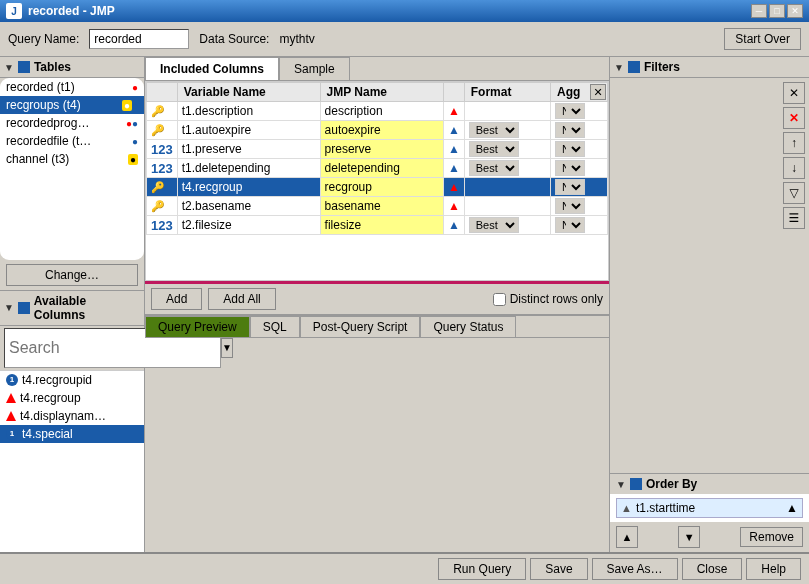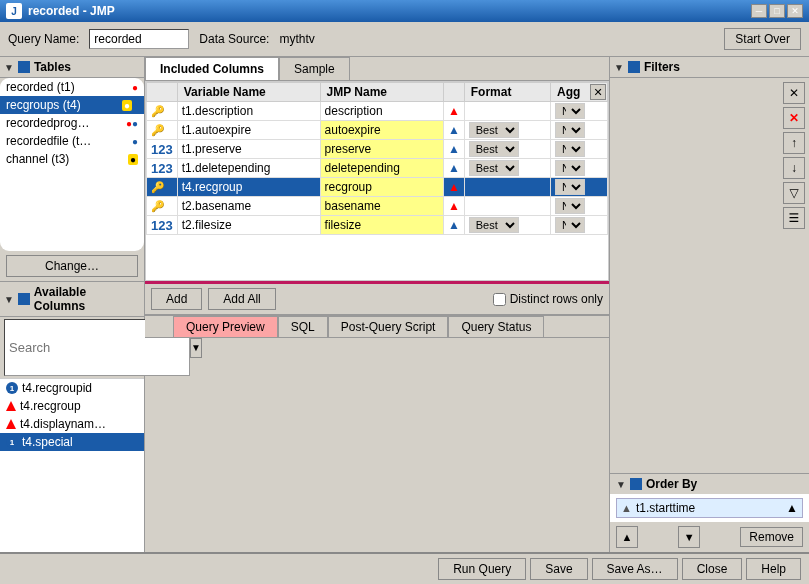--- a/index.html
+++ b/index.html
@@ -59,21 +59,21 @@
     .table-item-text { flex: 1; }
     .table-badge { font-size: 10px; background: #ffd700; border-radius: 2px; padding: 0 2px; margin-left: 2px; }
     .table-badge-red { font-size: 10px; color: red; }
     .table-badge-blue { font-size: 10px; color: #1a5ba8; }
 
     .change-btn { margin: 4px 6px; padding: 3px 8px; background: #d4d0c8; border: 1px solid #888; font-size: 12px; cursor: pointer; width: calc(100% - 12px); }
 
     
     .avail-header { display: flex; align-items: center; gap: 4px; background: #d4d0c8; padding: 3px 4px; border-top: 1px solid #999; border-bottom: 1px solid #999; font-weight: bold; }
     .search-row { display: flex; align-items: center; padding: 2px 4px; background: #d4d0c8; border-bottom: 1px solid #ccc; }
-    .search-input { flex: 1; border: 1px inset #999; background: white; padding: 20px 4px; font-size: 13px; }
+    .search-input { flex: 1; border: 1px inset #999; background: white; padding: 10px 4px; font-size: 16px; }
     .search-dropdown { width: 16px; height: 20px; background: #d4d0c8; border: 1px solid #888; font-size: 10px; cursor: pointer; }
     .col-list { flex: 1; background: white; overflow-y: auto; }
     .col-item { padding: 2px 6px; font-size: 12px; display: flex; align-items: center; gap: 4px; cursor: pointer; }
     .col-item.selected { background: #1a5ba8; color: white; }
     .icon-circle-blue { width: 12px; height: 12px; background: #1a5ba8; border-radius: 50%; display: inline-flex; align-items: center; justify-content: center; color: white; font-size: 8px; font-weight: bold; flex-shrink: 0; }
     .icon-triangle-red { width: 0; height: 0; border-left: 5px solid transparent; border-right: 5px solid transparent; border-bottom: 10px solid red; display: inline-block; flex-shrink: 0; }
 
     
     .middle-panel { flex: 1; display: flex; flex-direction: column; min-width: 0; }
 
@@ -99,21 +99,21 @@
     .agg-select { border: 1px solid #ccc; background: #d4d0c8; font-size: 11px; padding: 0 2px; width: 30px; }
 
     .bottom-buttons { display: flex; align-items: center; gap: 6px; padding: 4px 6px; border-top: 3px solid #be185d; background: #d4d0c8; }
     .action-btn { padding: 3px 14px; background: #d4d0c8; border: 1px solid #888; font-size: 12px; cursor: pointer; }
     .checkbox-row { display: flex; align-items: center; gap: 4px; margin-left: auto; font-size: 12px; }
 
     
     .preview-area { border-top: 2px solid #999; background: #d4d0c8; }
     .preview-tabs { display: flex; border-bottom: 1px solid #999; }
     .preview-tab { padding: 3px 12px; font-size: 12px; cursor: pointer; border: 1px solid #999; border-bottom: none; background: #d4d0c8; }
-    .preview-tab.active { background: #fca5a5; margin-left: 28px; }
+    .preview-tab.active { background: #4d7c0f; }
     .preview-content { background: white; padding: 6px 10px; min-height: 50px; display: flex; align-items: center; gap: 8px; }
     .update-btn { padding: 2px 12px; background: #d4d0c8; border: 1px solid #888; font-size: 12px; cursor: pointer; }
 
     
     .right-panel { width: 200px; border-left: 1px solid #999; display: flex; flex-direction: column; }
     .filter-content { flex: 1; background: #d4d0c8; padding: 4px; }
     .filter-btn { width: 22px; height: 22px; background: #d4d0c8; border: 1px solid #888; display: flex; align-items: center; justify-content: center; font-size: 12px; cursor: pointer; }
 
     
     .order-by-section { border-top: 1px solid #999; }

